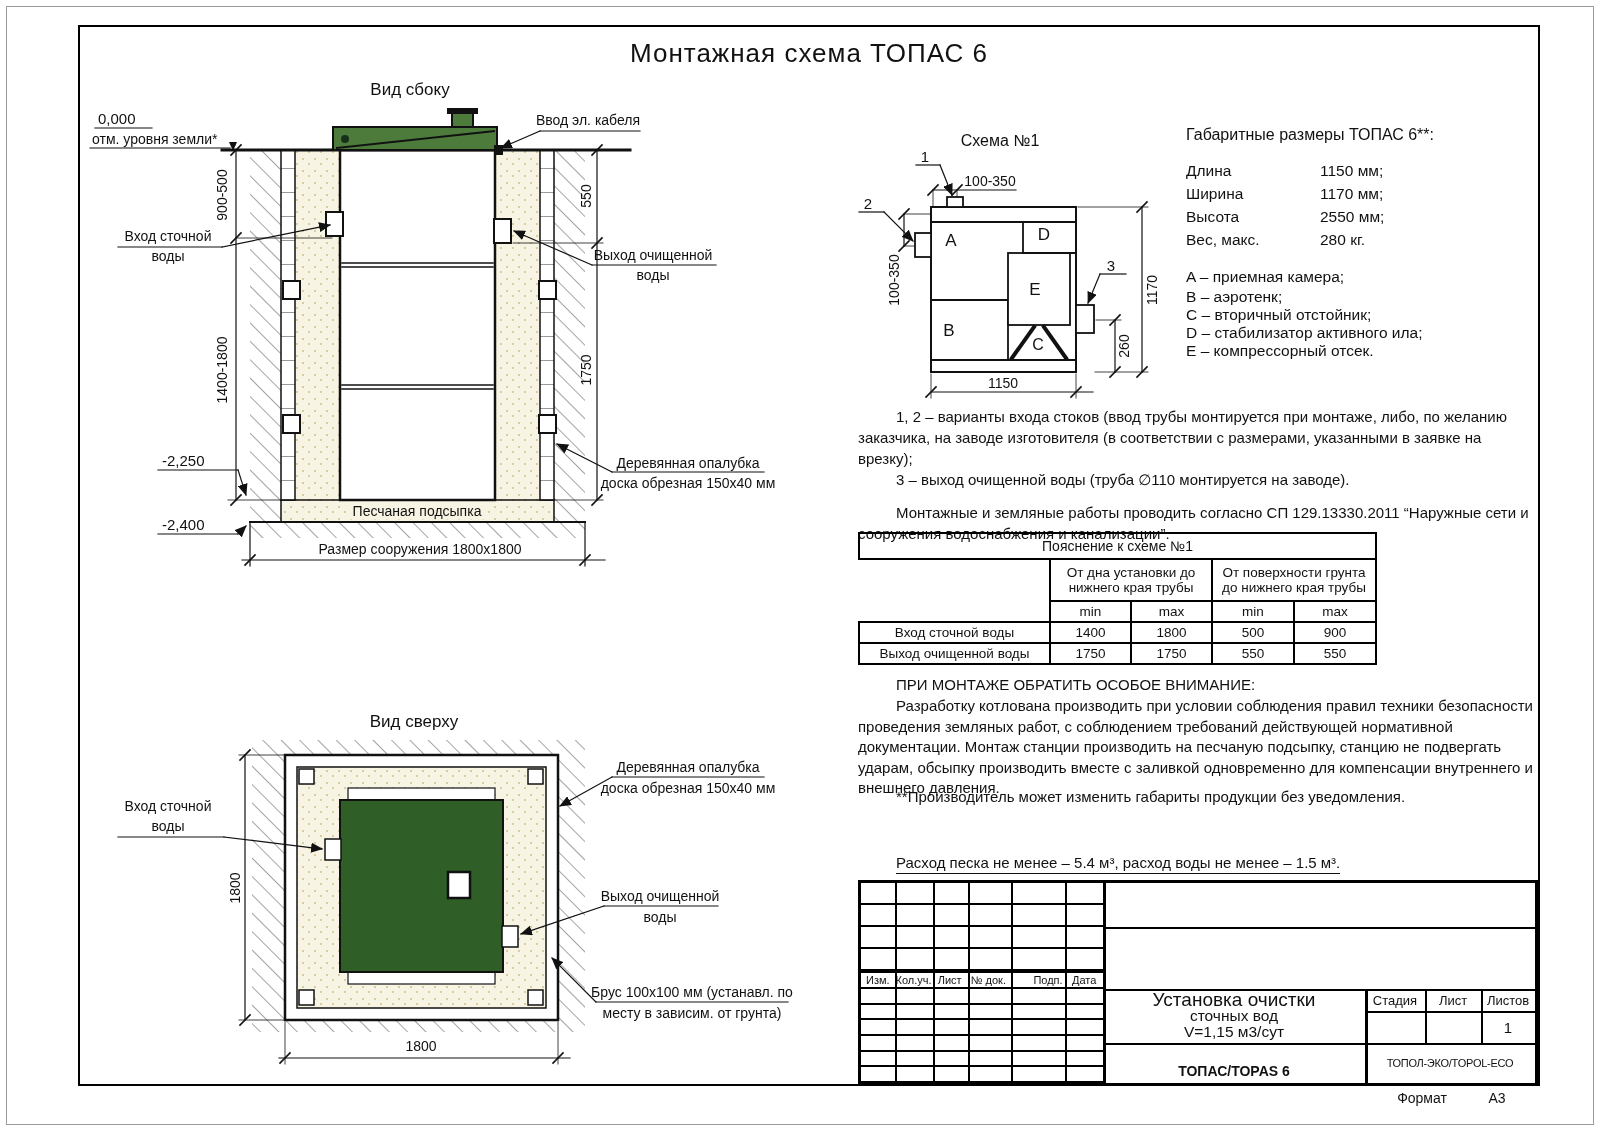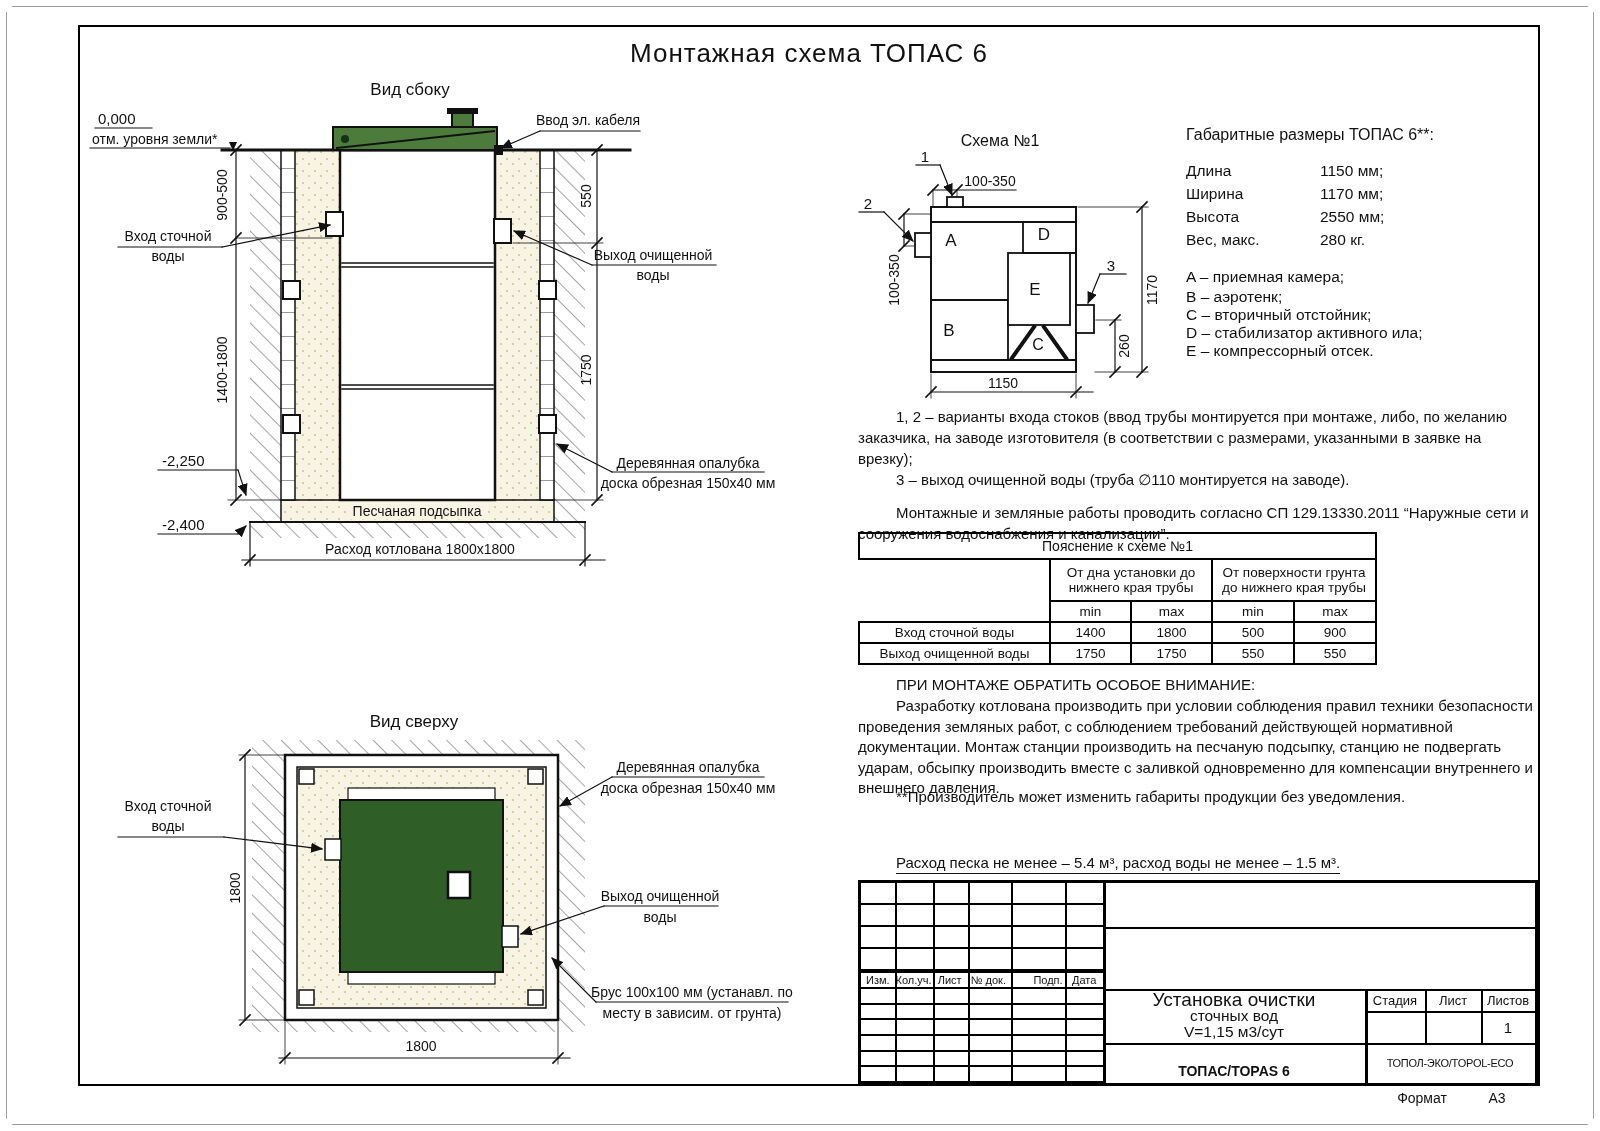--- a/index.html
+++ b/index.html
@@ -1,17 +1,17 @@
 <!DOCTYPE html>
 <html><head>
 <meta charset="utf-8">
 <style>
   html,body{margin:0;padding:0;background:#fff;}
   .sheet{position:relative;width:1600px;height:1131px;background:#fff;overflow:hidden;
-         font-family:"Liberation Sans",sans-serif;color:#111;border-radius:31px;}
+         font-family:"Liberation Sans",sans-serif;color:#111;}
   .page-edge{position:absolute;inset:6px;border:1px solid #9a9a9a;pointer-events:none;}
   .frame{position:absolute;left:78px;top:25px;width:1462px;height:1061px;border:2.5px solid #000;box-sizing:border-box;}
   svg.art{position:absolute;left:0;top:0;}
   .lbl{position:absolute;font-size:14px;line-height:17px;white-space:nowrap;color:#111;}
   .ctr{transform:translate(-50%,-50%);}
   .rot{transform:translate(-50%,-50%) rotate(-90deg);}
   .big-title{font-size:26px;letter-spacing:1px;}
   .cap{font-size:17px;}
   .sandbg{background:#f8f4e3;padding:0 3px;}
   
@@ -232,21 +232,21 @@
   <div class="lbl ctr" style="left:653px;top:275px;">воды</div>
   <div class="lbl rot" style="left:222px;top:195px;">900-500</div>
   <div class="lbl rot" style="left:222px;top:370px;">1400-1800</div>
   <div class="lbl rot" style="left:586px;top:196px;">550</div>
   <div class="lbl rot" style="left:586px;top:370px;">1750</div>
   <div class="lbl" style="left:162px;top:452px;font-size:15px;">-2,250</div>
   <div class="lbl" style="left:162px;top:516px;font-size:15px;">-2,400</div>
   <div class="lbl ctr sandbg" style="left:417px;top:511px;">Песчаная подсыпка</div>
   <div class="lbl ctr" style="left:688px;top:463px;">Деревянная опалубка</div>
   <div class="lbl ctr" style="left:688px;top:483px;">доска обрезная 150x40 мм</div>
-  <div class="lbl ctr" style="left:420px;top:549px;">Расход котлована 1800x1800</div>
+  <div class="lbl ctr" style="left:420px;top:549px;">Размер сооружения 1800x1800</div>
 
   <div class="lbl ctr cap" style="left:414px;top:721px;">Вид сверху</div>
   <div class="lbl ctr" style="left:168px;top:806px;">Вход сточной</div>
   <div class="lbl ctr" style="left:168px;top:826px;">воды</div>
   <div class="lbl ctr" style="left:688px;top:767px;">Деревянная опалубка</div>
   <div class="lbl ctr" style="left:688px;top:788px;">доска обрезная 150x40 мм</div>
   <div class="lbl ctr" style="left:660px;top:896px;">Выход очищенной</div>
   <div class="lbl ctr" style="left:660px;top:917px;">воды</div>
   <div class="lbl ctr" style="left:692px;top:992px;">Брус 100x100 мм (устанавл. по</div>
   <div class="lbl ctr" style="left:692px;top:1013px;">месту в зависим. от грунта)</div>

